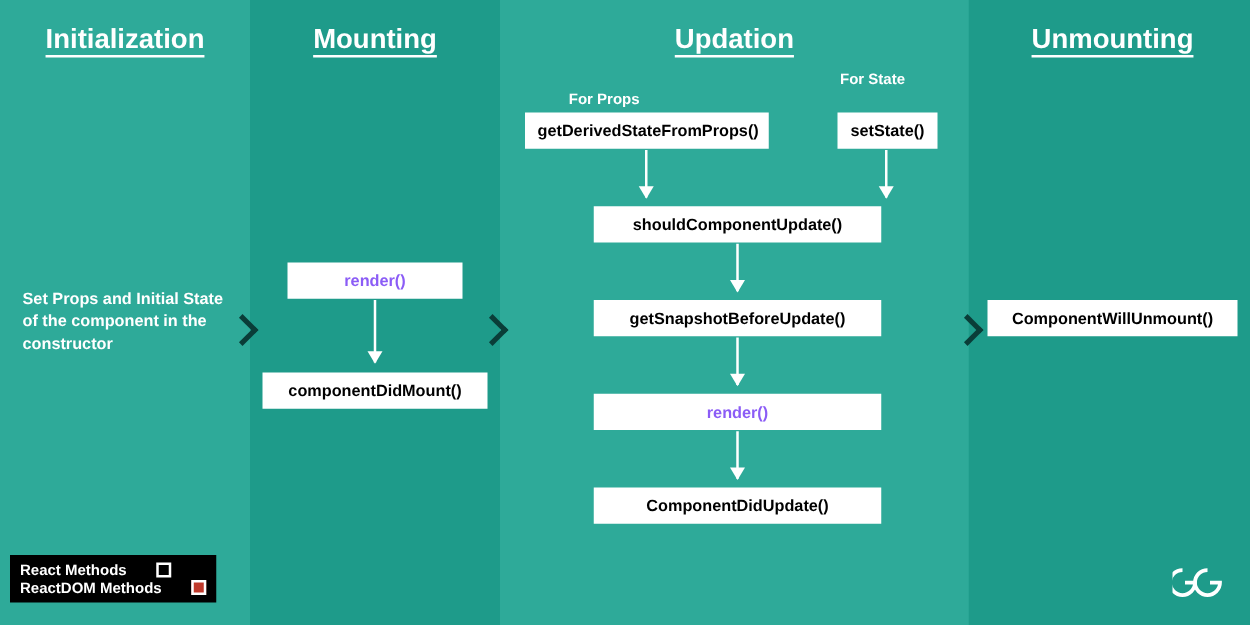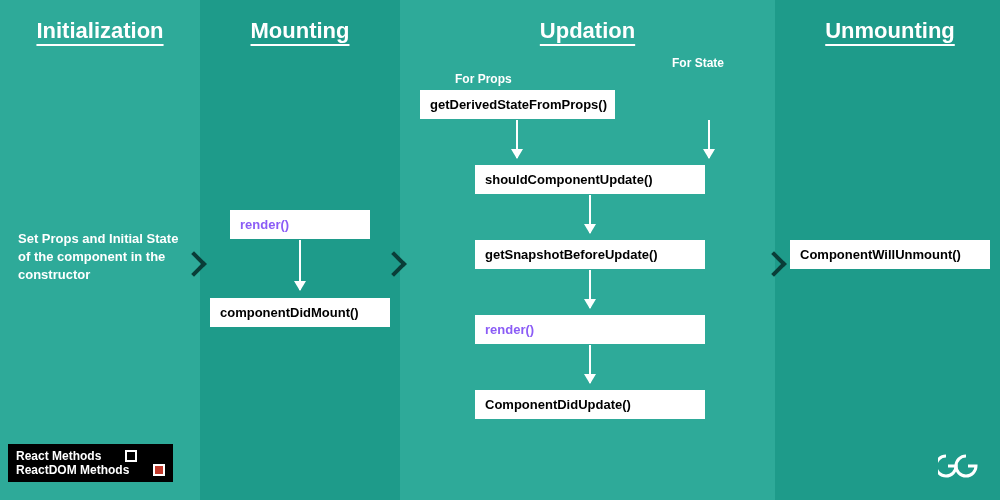--- a/index.html
+++ b/index.html
@@ -4,21 +4,21 @@
 <style>
 *{margin:0;padding:0;box-sizing:border-box;font-family:Arial,sans-serif}
 body{background:#1e9b8a;width:1000px;height:500px;position:relative;overflow:hidden}
 .col{position:absolute;top:0;height:500px}
 .c1{left:0;width:200px;background:#2eaa99}
 .c2{left:200px;width:200px;background:#1e9b8a}
 .c3{left:400px;width:375px;background:#2eaa99}
 .c4{left:780px;width:220px;background:#1e9b8a}
 .header{color:#fff;font-size:22px;text-align:center;padding:18px 0 6px;text-decoration:underline;text-underline-offset:6px;font-weight:700}
 .init-text{color:#fff;font-size:13px;text-align:left;padding:0 18px;position:absolute;top:230px;width:100%;font-weight:bold;line-height:1.4}
-.box{background:#fff;color:#000;padding:7px 10px;font-size:13px;font-weight:bold;text-align:left;position:absolute;white-space:nowrap}
+.box{background:#fff;color:#000;padding:7px 10px;font-size:13px;font-weight:bold;text-align:center;position:absolute;white-space:nowrap}
 .box.red{color:#8b5cf6}
 .small-label{color:#fff;font-size:12px;font-weight:bold;position:absolute;text-align:left}
 .arrow-down{position:absolute;width:2px;background:#fff}
 .arrow-down::after{content:"";position:absolute;bottom:-1px;left:-5px;border-left:6px solid transparent;border-right:6px solid transparent;border-top:10px solid #fff}
 .chevron{position:absolute;width:18px;height:18px;border-right:4px solid #0a3d38;border-bottom:4px solid #0a3d38;transform:rotate(-45deg)}
 .legend{position:absolute;bottom:18px;left:8px;background:#000;padding:5px 8px}
 .legend-row{display:flex;align-items:center;gap:24px;color:#fff;font-size:12px;font-weight:bold}
 .legend-sq{width:12px;height:12px;border:2px solid #fff}
 .legend-sq.red{background:#c0392b}
 .logo{position:absolute;bottom:15px;right:22px;color:#fff;font-size:26px;font-weight:bold;letter-spacing:-3px}
@@ -36,20 +36,21 @@
   <div class="box red" style="top:210px;left:30px;width:140px">render()</div>
   <div class="arrow-down" style="top:240px;left:99px;height:50px"></div>
   <div class="box" style="top:298px;left:10px;width:180px">componentDidMount()</div>
 </div>
 
 <div class="col c3">
   <div class="header">Updation</div>
   <div class="small-label" style="top:72px;left:55px;width:120px">For Props</div>
   <div class="small-label" style="top:56px;left:272px;width:80px">For State</div>
   <div class="box" style="top:90px;left:20px;width:195px">getDerivedStateFromProps()</div>
+  <div class="box" style="top:90px;left:270px;width:80px">setState()</div>
   <div class="arrow-down" style="top:120px;left:116px;height:38px"></div>
   <div class="arrow-down" style="top:120px;left:308px;height:38px"></div>
   <div class="box" style="top:165px;left:75px;width:230px">shouldComponentUpdate()</div>
   <div class="arrow-down" style="top:195px;left:189px;height:38px"></div>
   <div class="box" style="top:240px;left:75px;width:230px">getSnapshotBeforeUpdate()</div>
   <div class="arrow-down" style="top:270px;left:189px;height:38px"></div>
   <div class="box red" style="top:315px;left:75px;width:230px">render()</div>
   <div class="arrow-down" style="top:345px;left:189px;height:38px"></div>
   <div class="box" style="top:390px;left:75px;width:230px">ComponentDidUpdate()</div>
 

